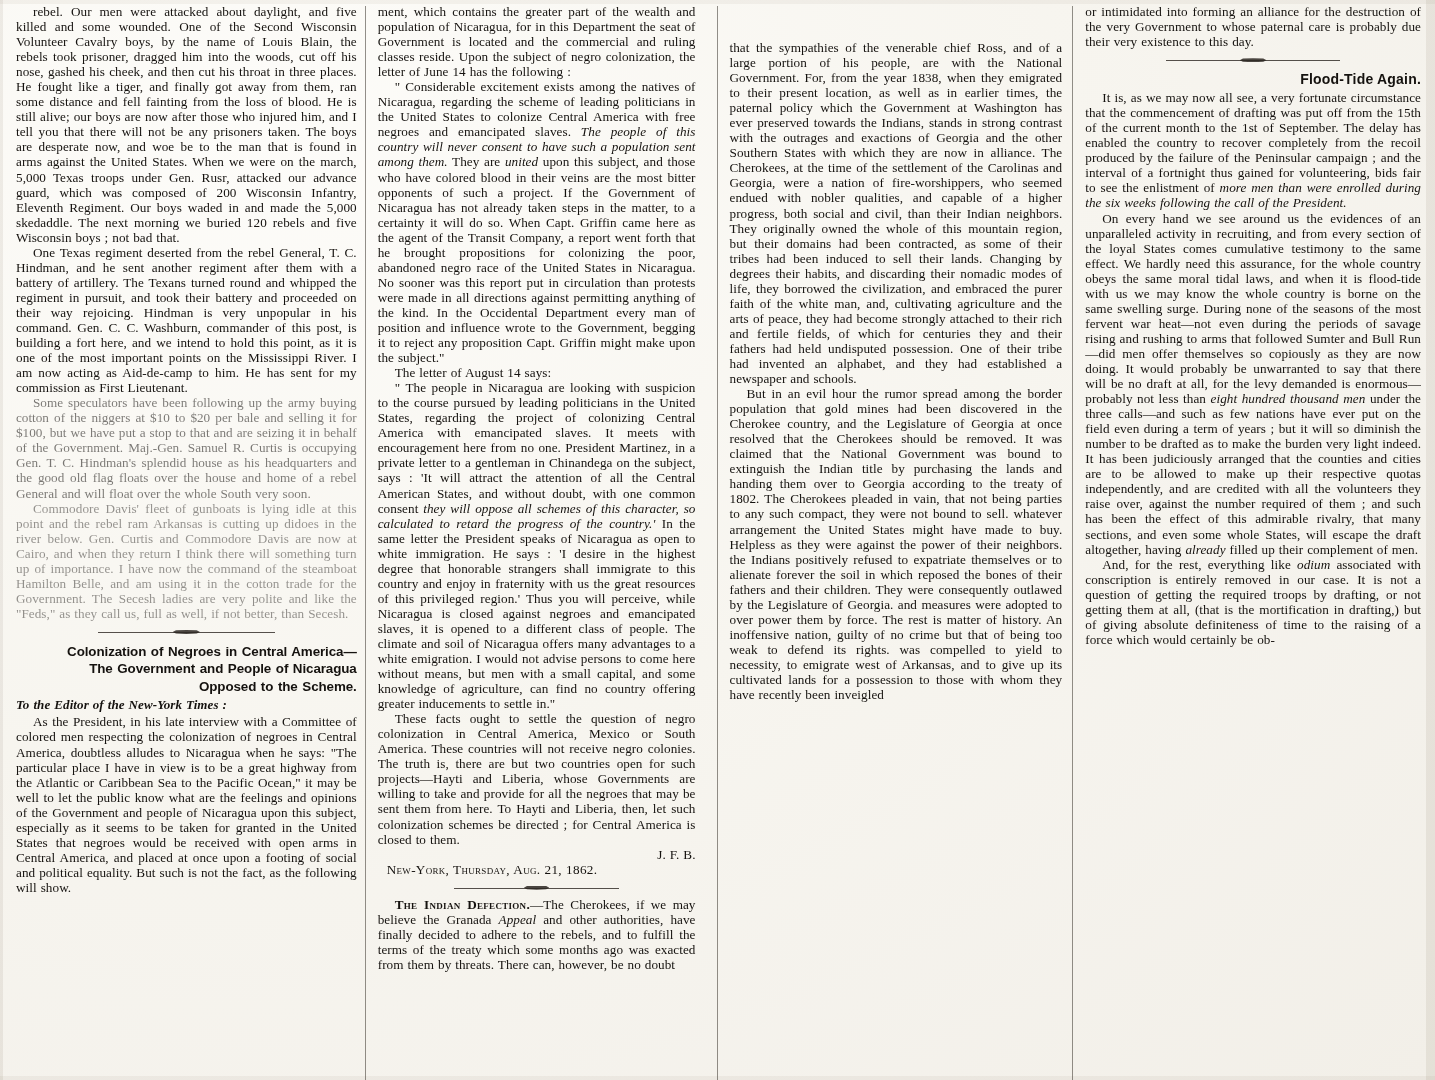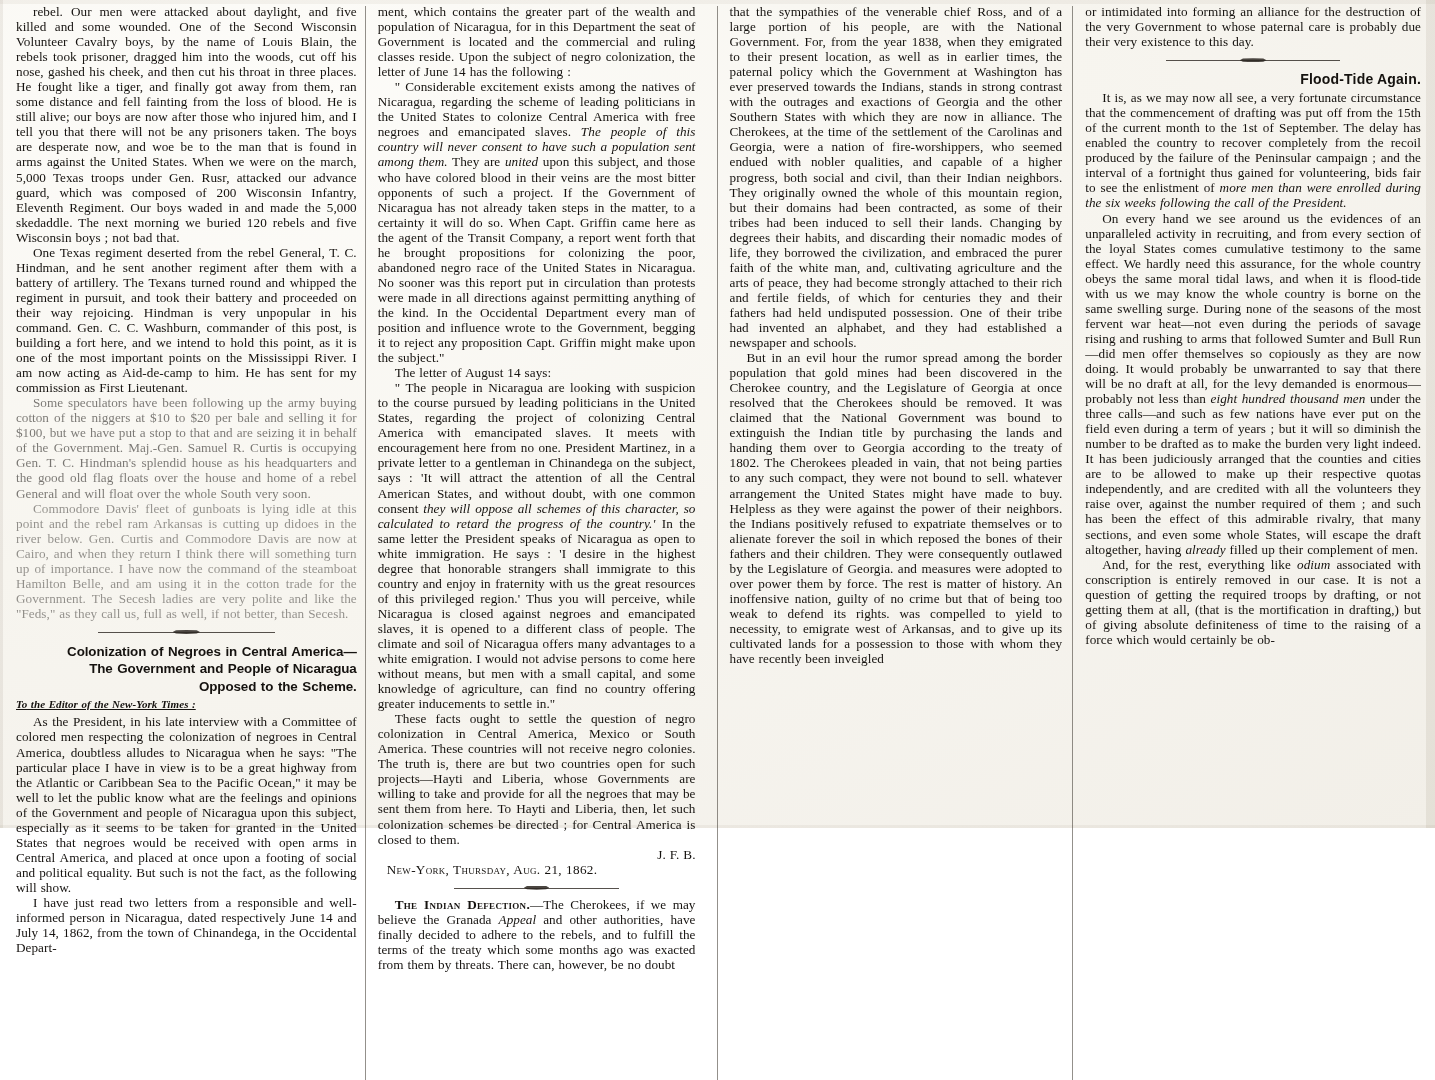--- a/index.html
+++ b/index.html
@@ -3,21 +3,21 @@
 <meta charset="utf-8">
 <style>
   html,body{margin:0;padding:0;background:#ffffff;}
   body{
     width:1435px;height:1080px;overflow:hidden;
     font-family:"Liberation Serif","DejaVu Serif",serif;
     color:#15120f;
   }
   
   .page{
-    position:relative;width:1435px;height:828px;
+    position:relative;width:1435px;height:1080px;
     background:
       radial-gradient(ellipse at 18% 12%, #fdfcf9 0%, #f7f5ef 48%, #f2efe7 100%);
     box-sizing:border-box;
     padding:4px 6px 0 6px;
     filter:saturate(.92);
   }
   .page:before{
     content:"";position:absolute;inset:0;pointer-events:none;
     background:
       linear-gradient(90deg, rgba(120,104,78,.10) 0 3px, rgba(0,0,0,0) 3px 99.4%, rgba(120,104,78,.10) 99.4% 100%),
@@ -25,21 +25,21 @@
     mix-blend-mode:multiply;
   }
   .cols{display:flex;height:1076px;align-items:stretch;}
   .col{
     position:relative;
     box-sizing:border-box;
     overflow:hidden;
   }
   .c1{width:360px;padding:0 8px 0 10px;}
   .c2{width:352px;padding:0 21px 0 12px;}
-  .c3{width:356px;padding:0 10px 0 12px;}
+  .c3{width:356px;padding:0 10px 0 12px;margin-top:36px;}
   .c4{width:357px;padding:0 8px 0 12px;}
   .rule-v{
     width:1px;background:#3b342b;opacity:.55;margin:2px 0 0 0;
     flex:0 0 1px;
   }
 
   p{
     margin:0;
     text-align:justify;
     text-justify:inter-word;
@@ -62,24 +62,23 @@
   .headline{
     text-align:right;font-weight:bold;
     font-family:"Liberation Sans","DejaVu Sans",sans-serif;
     font-size:13.4px;line-height:17.5px;letter-spacing:-.1px;
     margin:5px 0 2px 0;
     word-spacing:1px;
   }
   .headline .l2{display:block;padding-left:20px;}
   .headline .l3{display:block;padding-left:4px;}
   .subhead{
-    font-style:italic;font-weight:bold;font-size:11px;
+    font-style:italic;font-weight:bold;font-size:13px;
     line-height:15px;margin:1px 0 2px 0;text-indent:0;
     letter-spacing:.1px;
-    text-decoration:underline;
   }
   .hdr-small{
     text-align:right;font-weight:bold;
     font-family:"Liberation Sans","DejaVu Sans",sans-serif;
     font-size:14px;line-height:19px;margin:4px 0 1px 0;
     letter-spacing:.2px;
   }
   
   .orn{
     position:relative;height:11px;margin:6px 0 3px 0;
@@ -112,21 +111,20 @@
       <div class="orn"></div>
 
       <div class="headline">
         <span class="l1" data-bind="column1.headline_line1">Colonization of Negroes in Central America—</span>
         <span class="l2" data-bind="column1.headline_line2">The Government and People of Nicaragua</span>
         <span class="l3" data-bind="column1.headline_line3">Opposed to the Scheme.</span>
       </div>
 
       <p class="subhead" data-bind="column1.subhead">To the Editor of the New-York Times :</p>
       <p data-bind="column1.para5">As the President, in his late interview with a Committee of colored men respecting the colonization of negroes in Central America, doubtless alludes to Nicaragua when he says: "The particular place I have in view is to be a great highway from the Atlantic or Caribbean Sea to the Pacific Ocean," it may be well to let the public know what are the feelings and opinions of the Government and people of Nicaragua upon this subject, especially as it seems to be taken for granted in the United States that negroes would be received with open arms in Central America, and placed at once upon a footing of social and political equality. But such is not the fact, as the following will show.</p>
-      <p data-bind="column1.para6">I have just read two letters from a responsible and well-informed person in Nicaragua, dated respectively June 14 and July 14, 1862, from the town of Chinandega, in the Occidental Depart-</p>
     </div>
 
     <div class="rule-v"></div>
 
     <div class="col c2">
       <p class="noind" data-bind="column2.para1">ment, which contains the greater part of the wealth and population of Nicaragua, for in this Department the seat of Government is located and the commercial and ruling classes reside. Upon the subject of negro colonization, the letter of June 14 has the following :</p>
 
       <p><span data-bind="column2.para2_a">" Considerable excitement exists among the natives of Nicaragua, regarding the scheme of leading politicians in the United States to colonize Central America with free negroes and emancipated slaves. </span><span class="it" data-bind="column2.para2_i1">The people of this country will never consent to have such a population sent among them.</span><span data-bind="column2.para2_b"> They are </span><span class="it" data-bind="column2.para2_i2">united</span><span data-bind="column2.para2_c"> upon this subject, and those who have colored blood in their veins are the most bitter opponents of such a project. If the Government of Nicaragua has not already taken steps in the matter, to a certainty it will do so. When Capt. Griffin came here as the agent of the Transit Company, a report went forth that he brought propositions for colonizing the poor, abandoned negro race of the United States in Nicaragua. No sooner was this report put in circulation than protests were made in all directions against permitting anything of the kind. In the Occidental Department every man of position and influence wrote to the Government, begging it to reject any proposition Capt. Griffin might make upon the subject."</span></p>
 
       <p data-bind="column2.para3">The letter of August 14 says:</p>

